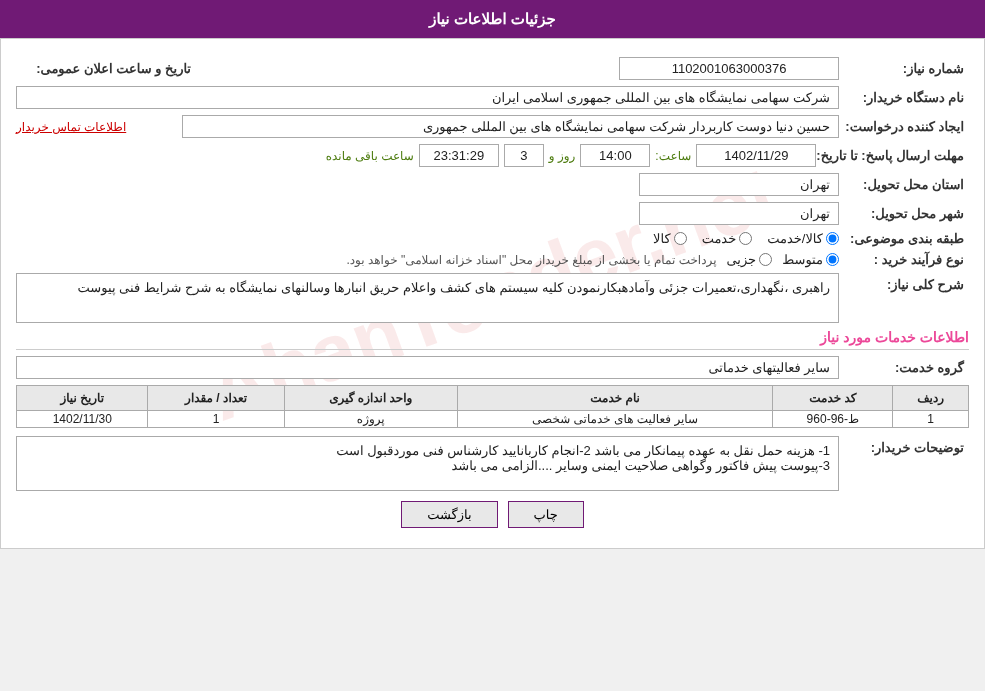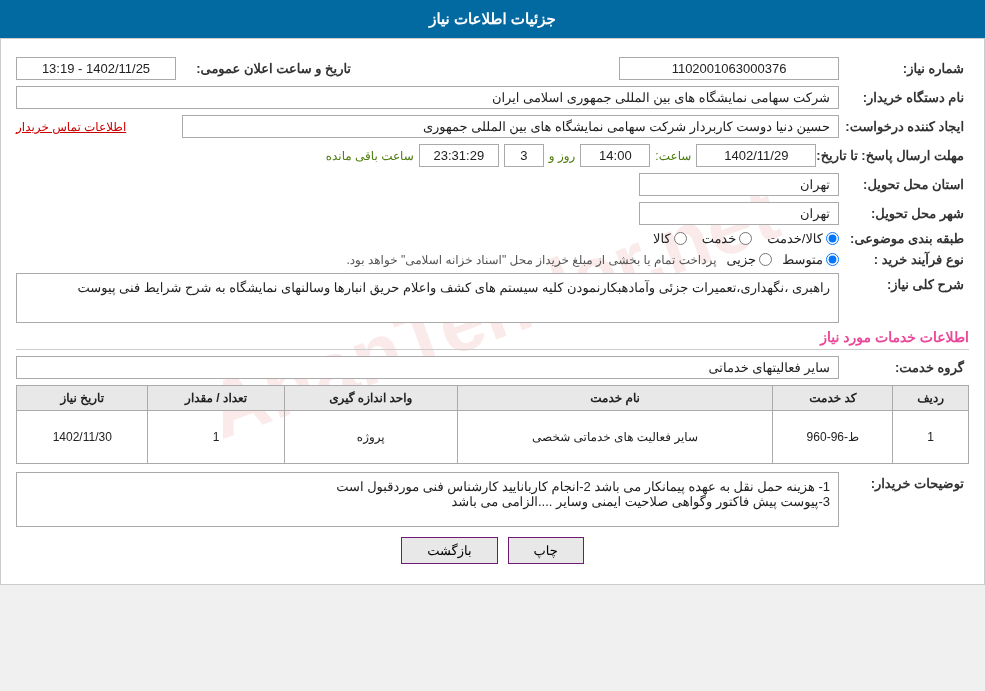--- a/index.html
+++ b/index.html
@@ -9,21 +9,21 @@
       background: #f0f0f0;
       direction: rtl;
       color: #222;
     }
     .page-wrapper {
       max-width: 985px;
       margin: 0 auto;
       background: #fff;
     }
     .header-bar {
-      background: #0369a1;
+      background: #701a75;
       color: #fff;
       text-align: center;
       padding: 10px;
       font-size: 15px;
       font-weight: bold;
     }
     .main-content {
       padding: 10px 15px;
       background: #fff;
       border: 1px solid #ccc;
@@ -94,21 +94,21 @@
     }
     table.services-table th {
       background: #e8e8e8;
       border: 1px solid #aaa;
       padding: 5px 8px;
       text-align: center;
       font-size: 12px;
     }
     table.services-table td {
       border: 1px solid #aaa;
-      padding: 19px 8px;
+      padding: 1px 8px;
       text-align: center;
       font-size: 12px;
     }
     .notes-section {
       margin-bottom: 10px;
     }
     .buttons-row {
       display: flex;
       justify-content: center;
       gap: 10px;
@@ -171,21 +171,20 @@
 
   <div class="main-content watermark-area">
     <div class="watermark">AhanTender.net</div>
     <div class="content-above-watermark">
 
       <div class="row" style="margin-top:8px;">
         <span class="label">شماره نیاز:</span>
         <span class="value-box" style="min-width:220px; text-align:center;">1102001063000376</span>
         <span style="flex:1;"></span>
         <span class="label" style="min-width:180px;">تاریخ و ساعت اعلان عمومی:</span>
-        <span class="value-box" style="min-width:160px; text-align:center;">1402/11/25 - 13:19</span>
       </div>
 
       <div class="row">
         <span class="label">نام دستگاه خریدار:</span>
         <span class="value-box-wide">شرکت سهامی نمایشگاه های بین المللی جمهوری اسلامی ایران</span>
       </div>
 
       <div class="row">
         <span class="label">ایجاد کننده درخواست:</span>
         <span style="flex:1; border:1px solid #aaa; padding:3px 8px; direction:rtl;margin-left:36px;">حسین دنیا دوست کاربردار شرکت سهامی نمایشگاه های بین المللی جمهوری</span>

